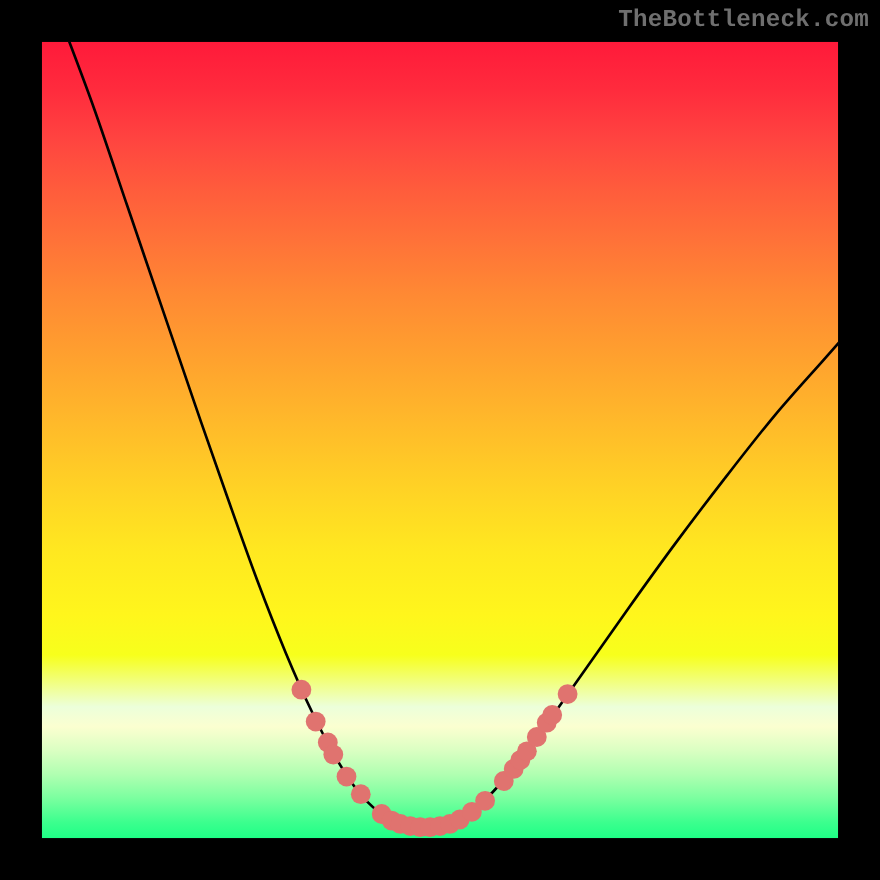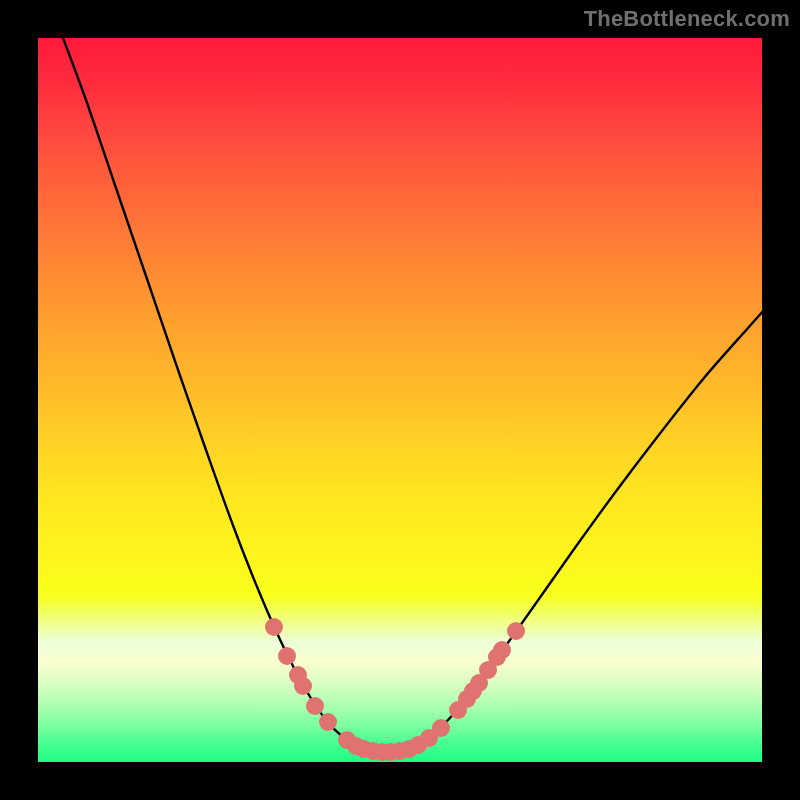--- a/index.html
+++ b/index.html
@@ -46,21 +46,21 @@
   svg.curve {
     position: absolute;
     inset: 0;
     width: 100%;
     height: 100%;
   }
   .watermark {
     position: absolute;
     top: 6px;
     right: 10px;
-    font-family: Liberation Sans, sans-serif;
+    font-family: Liberation Mono, monospace;
     font-size: 22px;
     font-weight: 600;
     color: #6f6f6f;
     letter-spacing: 0.2px;
   }
 </style>
 </head>
 <body>
 <div class="frame">
 

